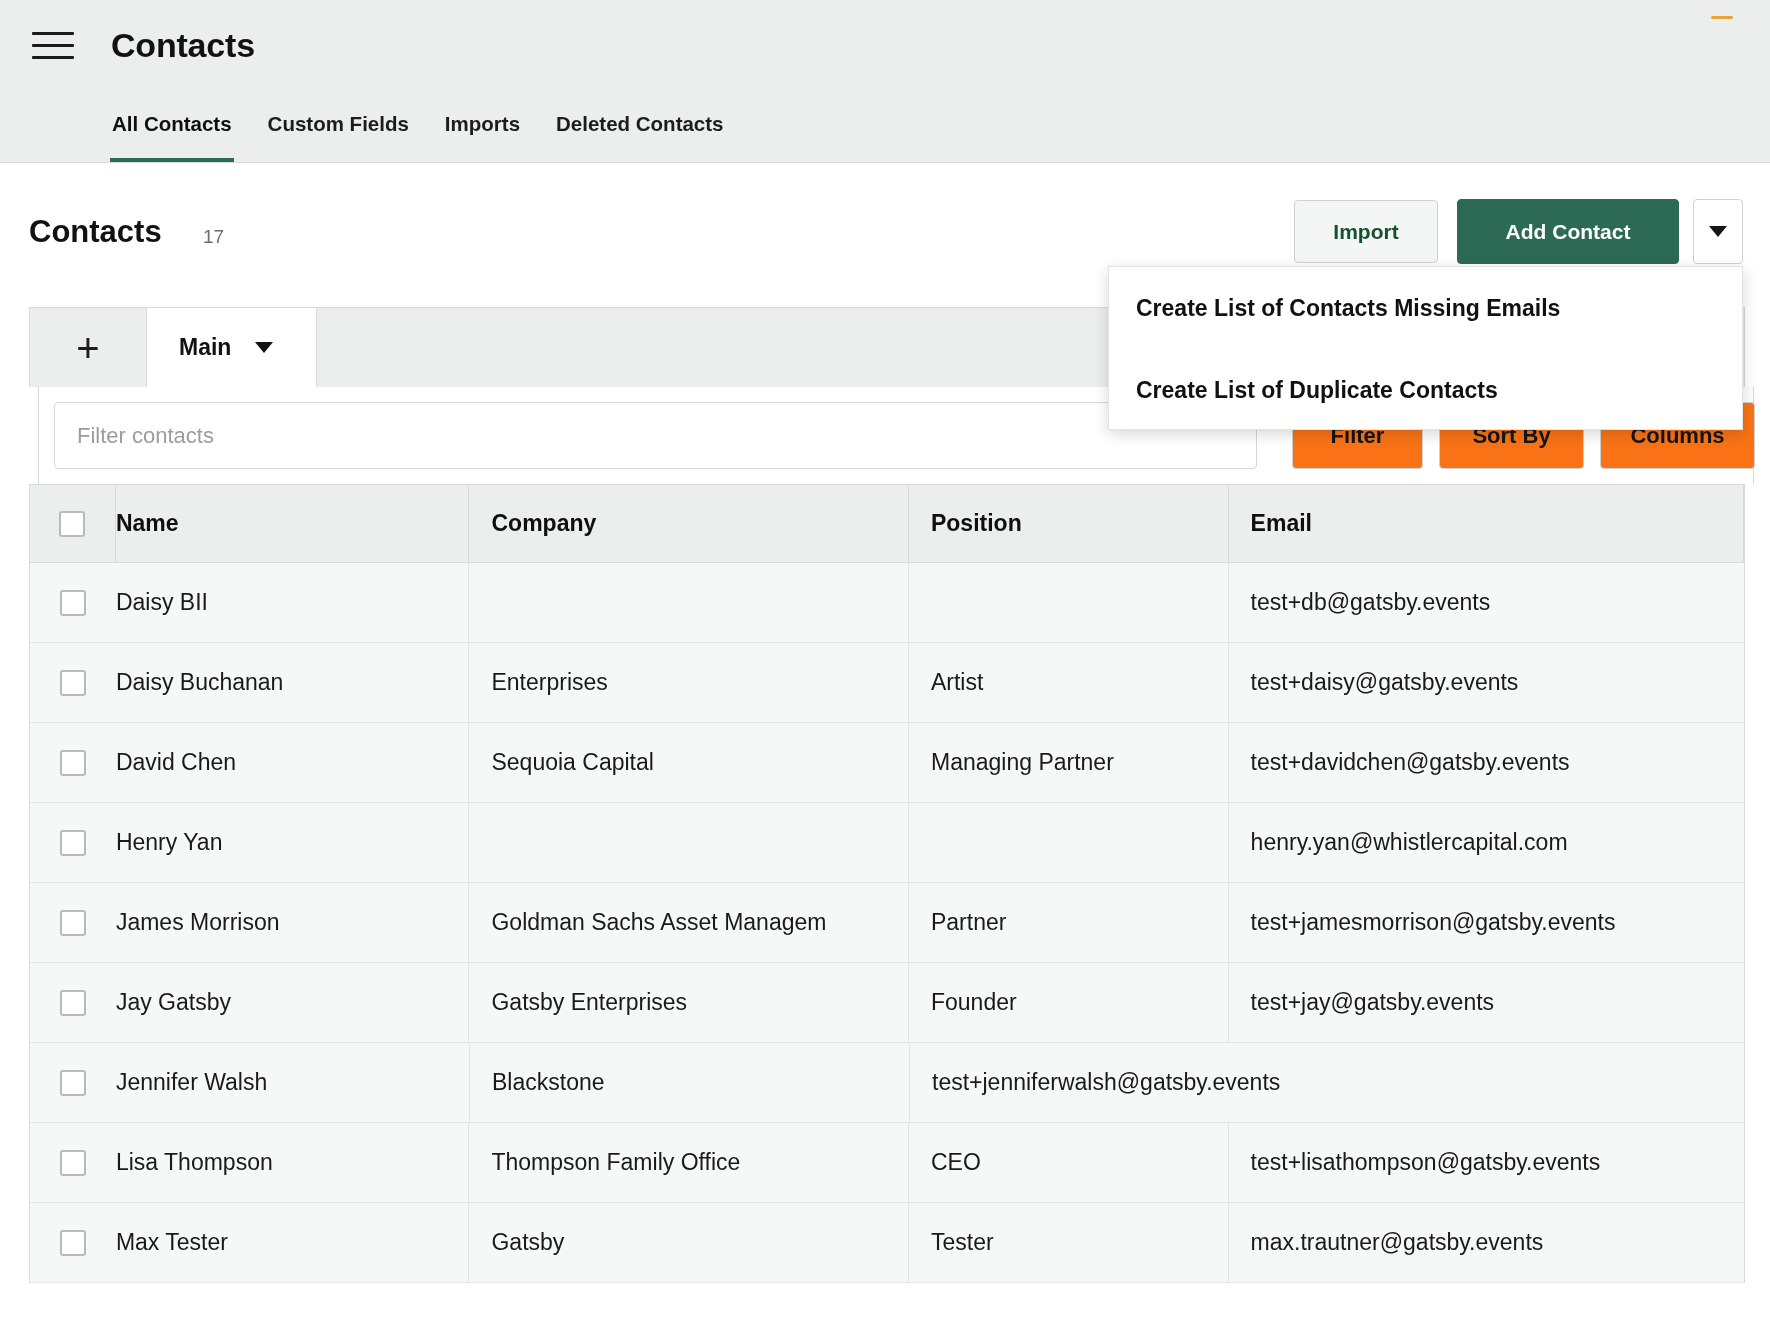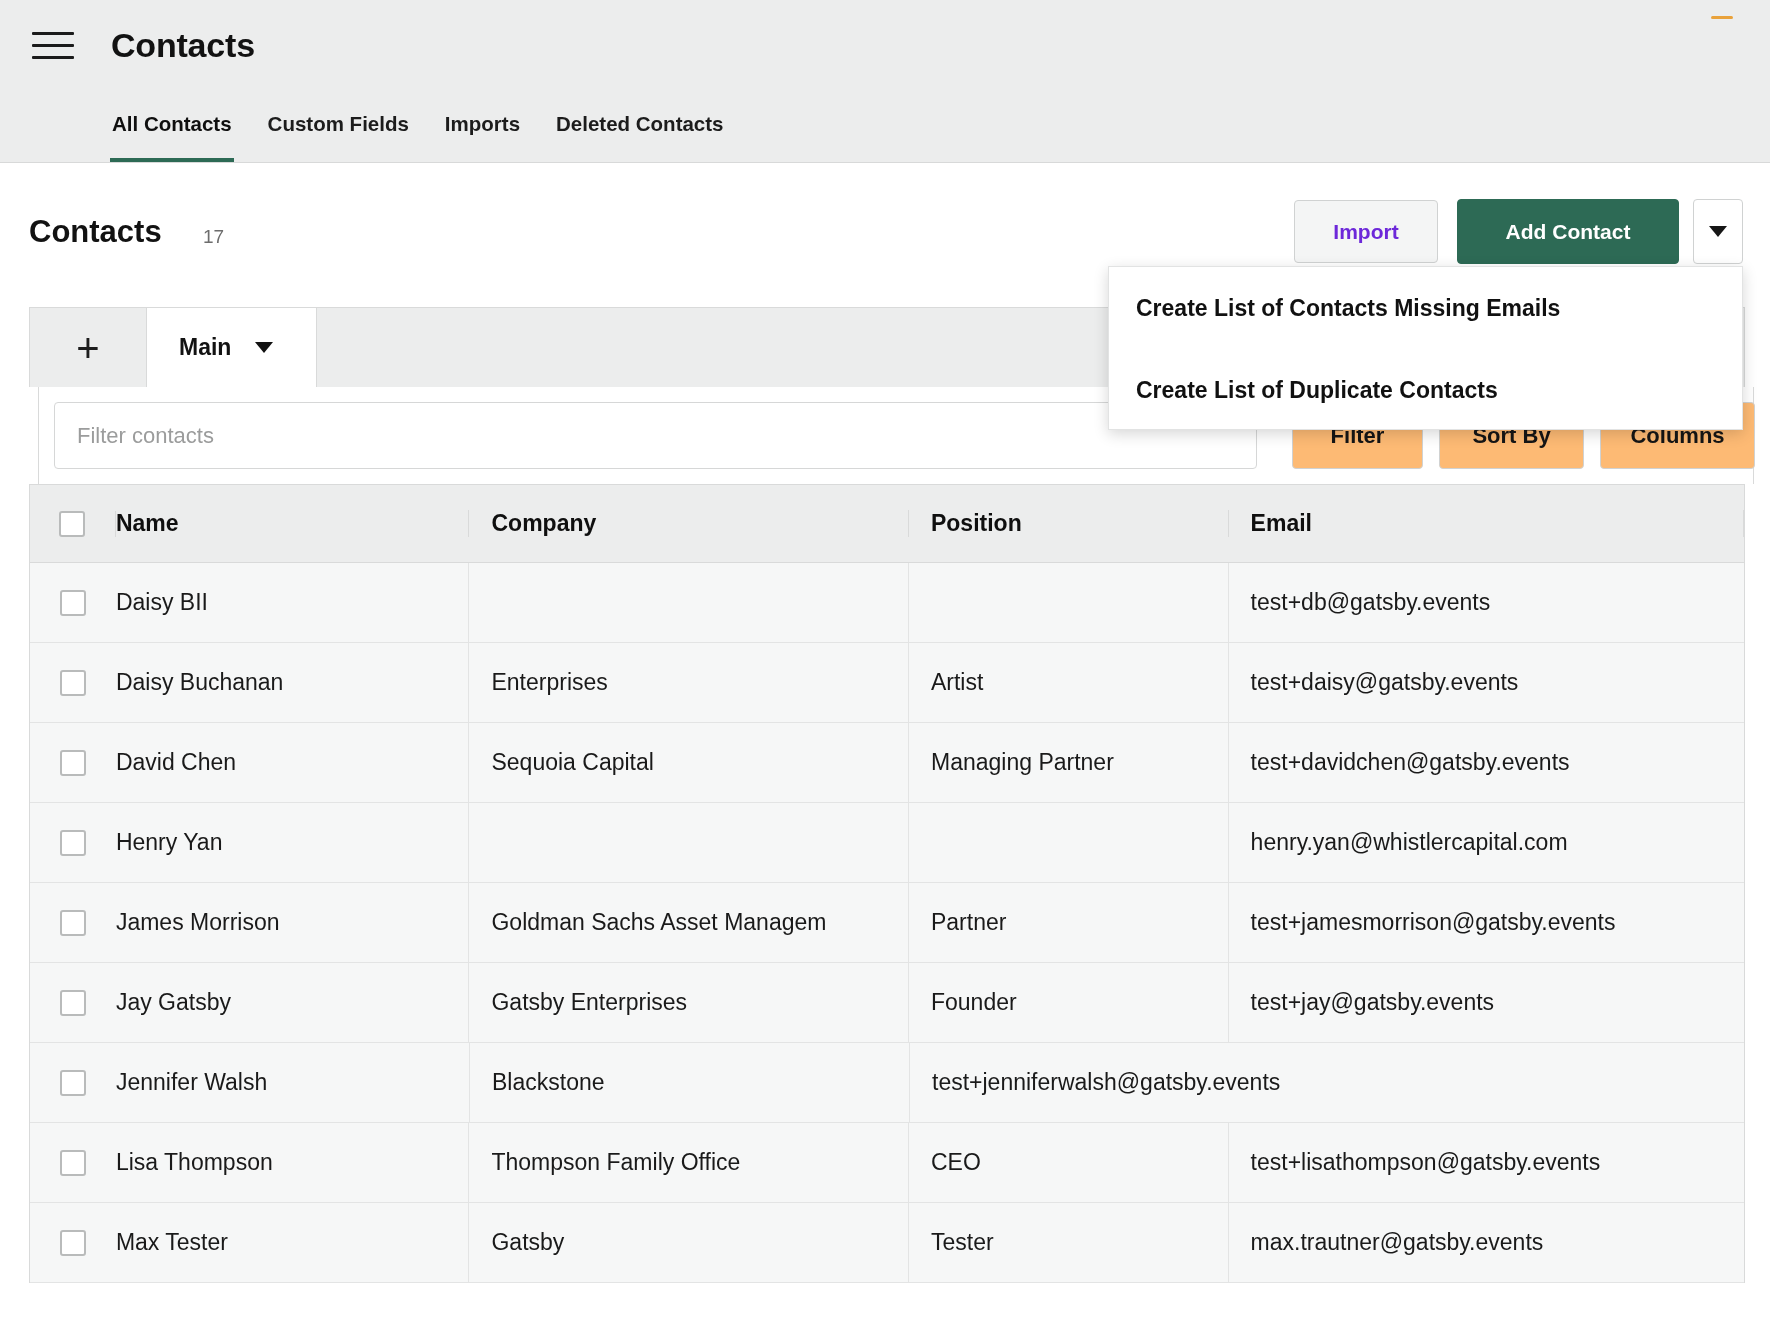--- a/index.html
+++ b/index.html
@@ -120,21 +120,21 @@
     justify-content: center;
   }
   .import-btn {
     position: absolute;
     left: 1294px;
     top: 200px;
     width: 144px;
     height: 63px;
     background: #f4f5f5;
     border: 1px solid #d0d2d2;
-    color: #6d28d9;
+    color: #14532d;
   }
   .add-contact-btn {
     position: absolute;
     left: 1457px;
     top: 199px;
     width: 222px;
     height: 65px;
     background: #2d6a55;
     border: 1px solid #2d6a55;
     color: #ffffff;
@@ -260,21 +260,21 @@
     color: #1a1a1a;
     padding: 0 22px;
     outline: none;
   }
   .filter-input::placeholder { color: #9b9c9c; }
 
   .sq-btn {
     position: absolute;
     top: 15px;
     height: 67px;
-    background: #fdba74;
+    background: #f97316;
     border: 1px solid #d0d2d2;
     border-radius: 4px;
     font-size: 22px;
     font-weight: bold;
     color: #151515;
     display: flex;
     align-items: center;
     justify-content: center;
     cursor: pointer;
     text-align: right;
@@ -296,21 +296,20 @@
   .trow {
     display: flex;
     height: 80px;
     border-bottom: 1px solid #e3e4e4;
     background: #f6f7f7;
   }
   .trow.head {
     background: #eceded;
     height: 78px;
     border-bottom: 1px solid #d9dada;
-    align-items: center;
   }
   .cell {
     display: flex;
     align-items: center;
     padding-left: 22px;
     font-size: 23px;
     color: #1a1a1a;
     border-right: 1px solid #e3e4e4;
     overflow: hidden;
     white-space: nowrap;

